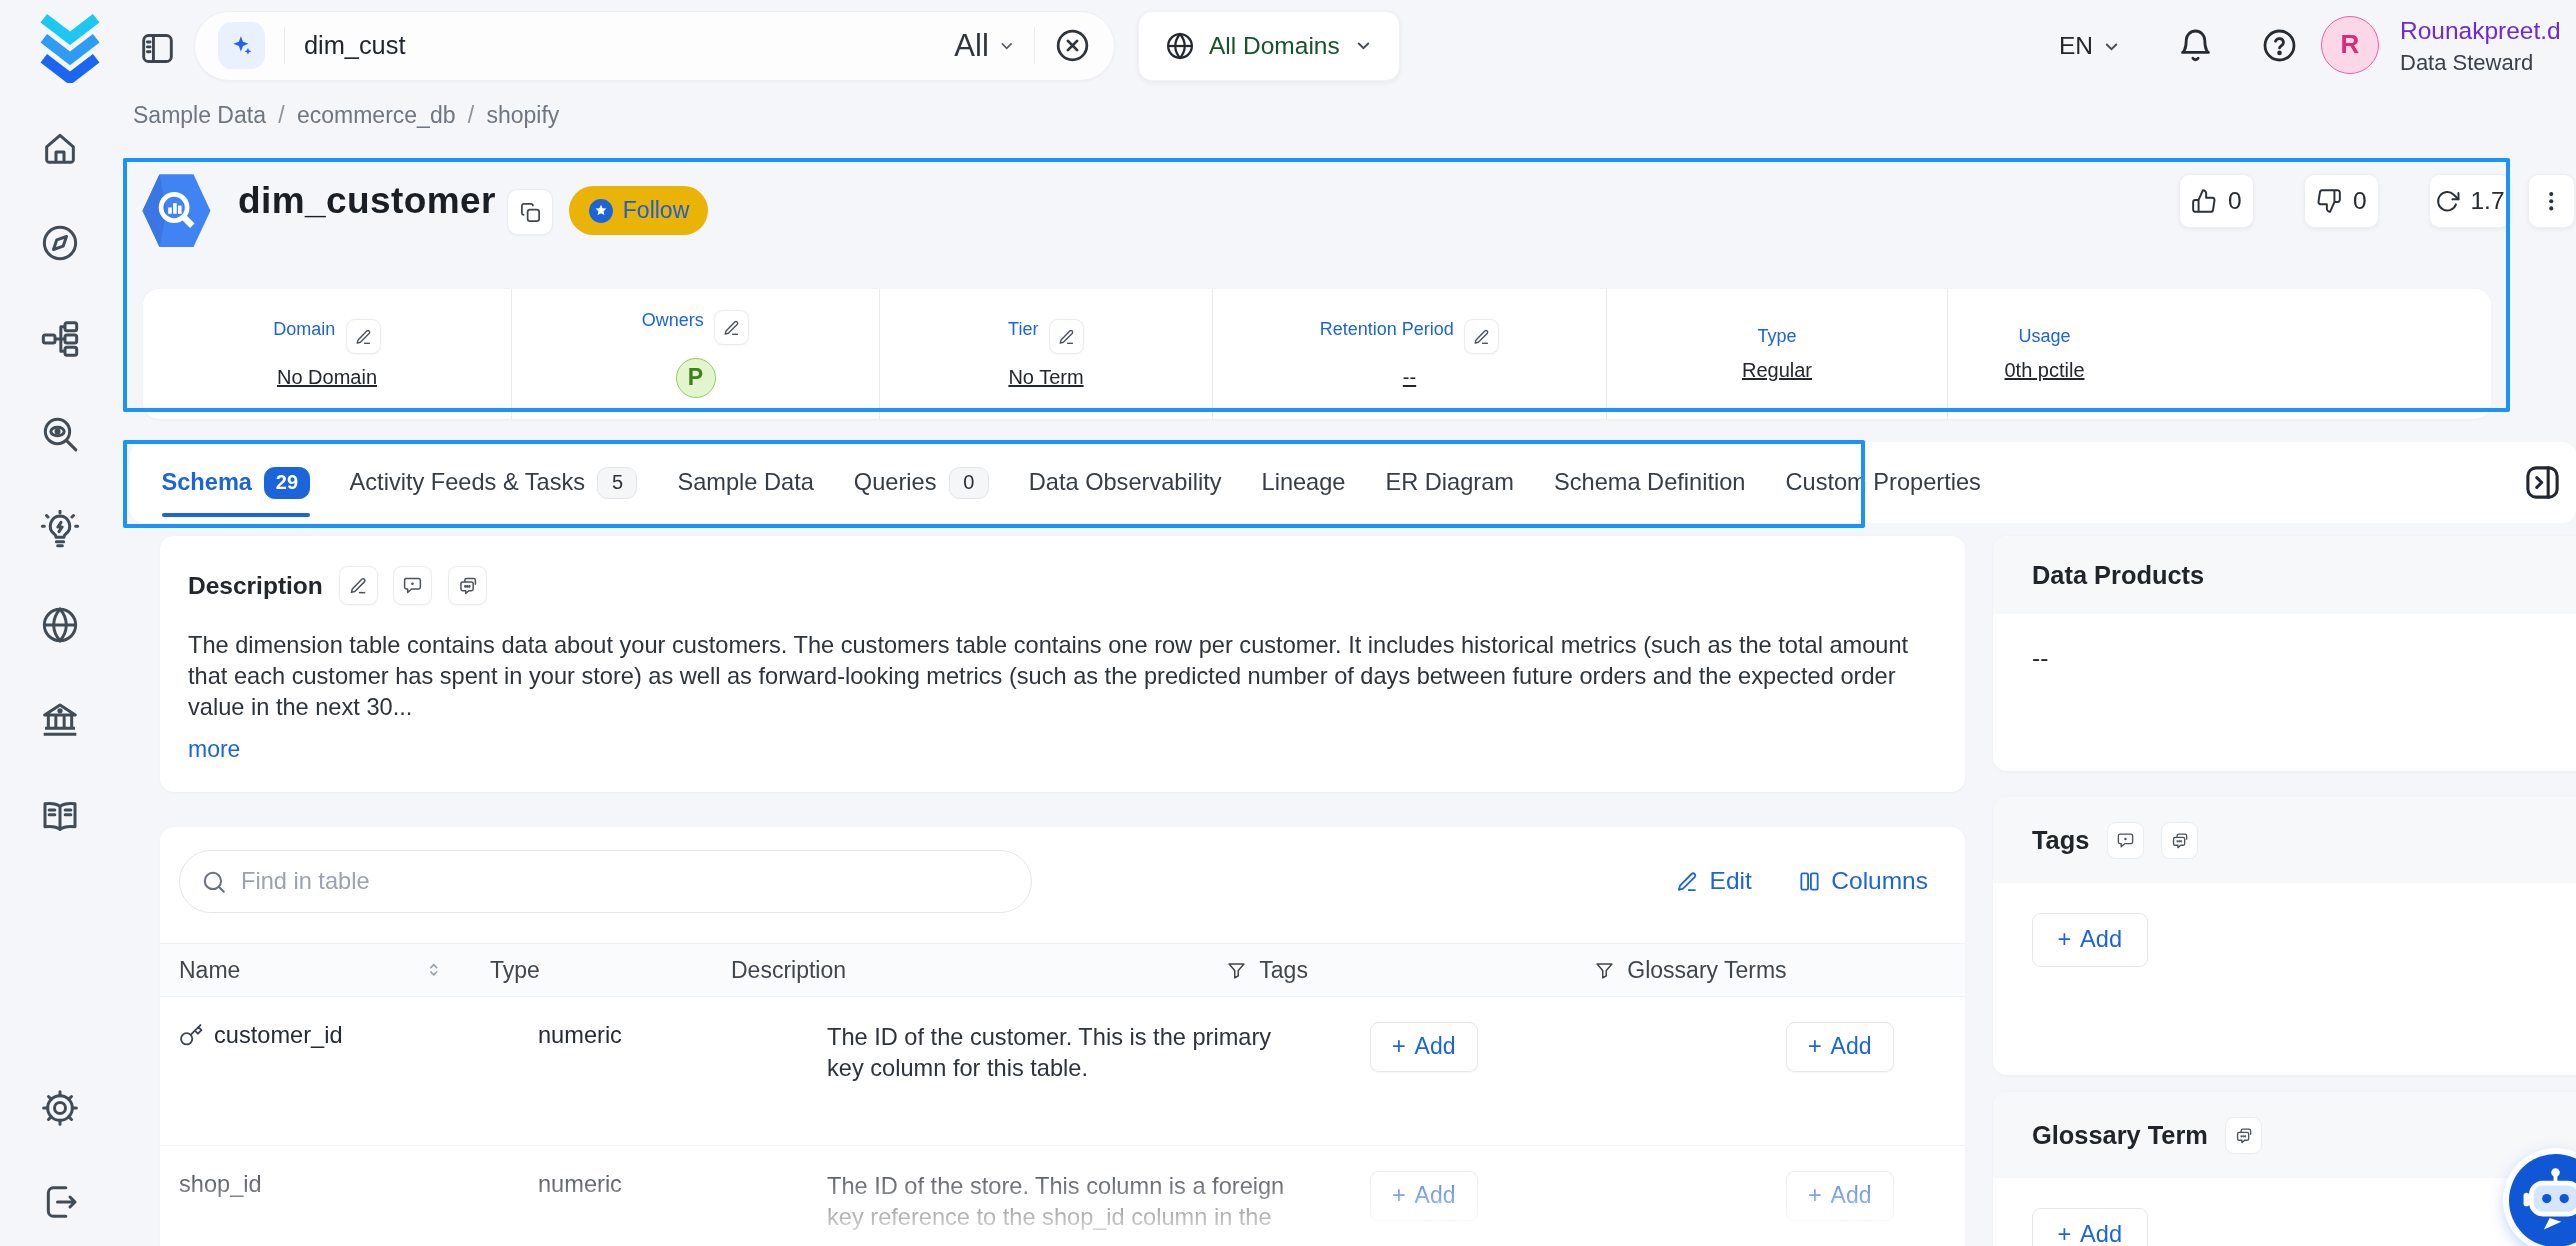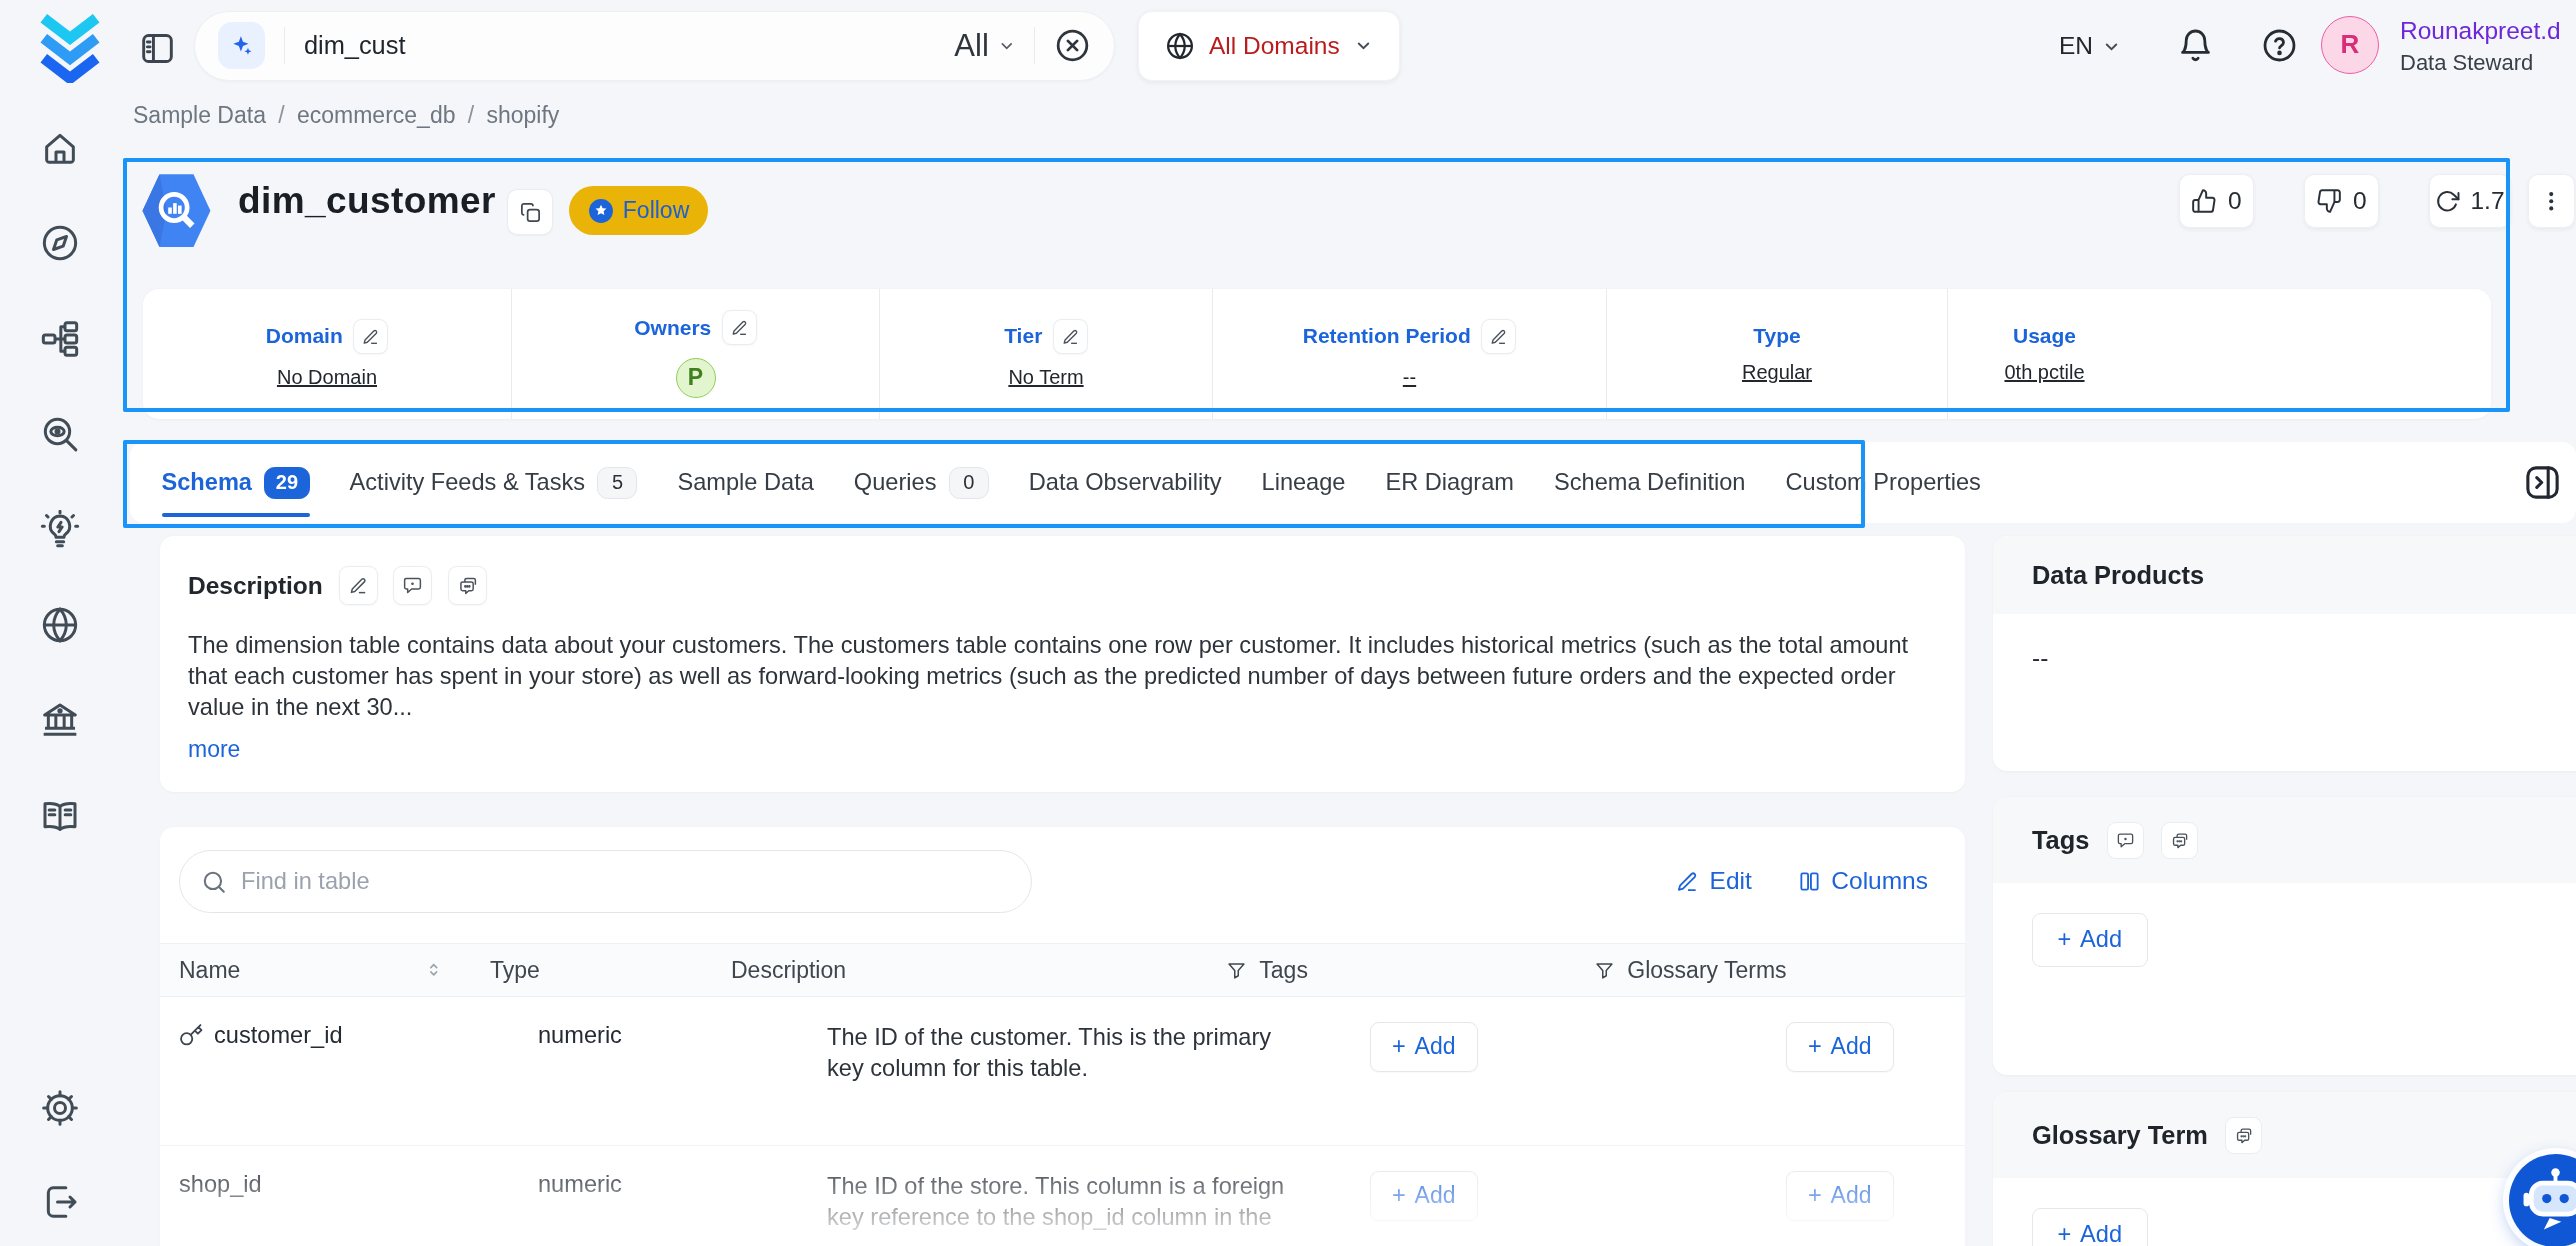--- a/index.html
+++ b/index.html
@@ -23,21 +23,21 @@
   }
   .sparkle-badge { width:47px; height:47px; border-radius:14px; background:#e8f1fd; display:flex; align-items:center; justify-content:center; flex:none; }
   .vdiv { width:0.9px; height:37px; background:#e7ebef; flex:none; }
   .search-input { flex:1; border:none; outline:none; background:transparent; font-size:25.4px; color:#1f252c; font-family:inherit; }
   .search-scope { display:flex; align-items:center; gap:8.8px; font-size:31px; color:#2e353d; cursor:pointer; }
   .clear-btn { width:37px; height:37px; color:#2e353d; cursor:pointer; flex:none; }
   .domains-btn {
     position:absolute; left:1138px; top:10.5px; height:70px; padding:0 26px;
     background:#fff; border:0.9px solid #f0f2f5; border-radius:14px;
     box-shadow:0 1.8px 5.3px rgba(31,41,55,.06);
-    display:flex; align-items:center; gap:14px; font-size:24.5px; color:#b91c1c; font-weight:500; cursor:pointer;
+    display:flex; align-items:center; gap:14px; font-size:24.5px; color:#14532d; font-weight:500; cursor:pointer;
   }
   .lang { position:absolute; left:2059px; top:0; height:92px; display:flex; align-items:center; gap:8.8px; font-size:24.5px; color:#22272e; cursor:pointer; }
   .topbar-icon { position:absolute; top:27px; width:37px; height:37px; color:#262c33; cursor:pointer; }
   .bell { left:2177px; } .help { left:2261px; }
   .avatar {
     position:absolute; left:2321px; top:15.8px; width:58px; height:58px; border-radius:50%;
     background:#fbd7e7; border:1.8px solid #ef5da8; color:#d92d7a;
     display:flex; align-items:center; justify-content:center; font-size:26px; font-weight:700; cursor:pointer;
   }
   .user-meta { position:absolute; left:2400px; top:15px; line-height:31.5px; }
@@ -84,21 +84,21 @@
   .kebab-btn { left:2528px; width:47px; }
 
   
   .meta-card {
     position:absolute; left:143px; top:289px; width:2348px; height:130px;
     background:#fff; border-radius:15.8px; box-shadow:0 0.9px 2.6px rgba(25,32,41,.04);
     display:flex; align-items:stretch;
   }
   .meta-col { display:flex; flex-direction:column; align-items:center; justify-content:center; gap:12.3px; border-right:0.9px solid #e9ecef; }
   .meta-col:last-child { border-right:none; }
-  .meta-label { display:flex; align-items:center; gap:10.5px; color:#1b64da; font-size:21px; font-weight:700; }
+  .meta-label { display:flex; gap:10.5px; color:#1b64da; font-size:18px; font-weight:400; }
   .meta-edit { width:35px; height:35px; border:0.9px solid #e9ecf0; border-radius:8.8px; background:#fff; display:flex; align-items:center; justify-content:center; color:#4a525b; cursor:pointer; box-shadow:0 0.9px 1.8px rgba(25,32,41,.04); }
   .meta-value { font-size:20px; color:#22272e;text-decoration:underline; }
   .owner-avatar { width:40px; height:40px; border-radius:50%; background:#e3f5cf; border:1.8px solid #8bd155; color:#41801f; font-size:23px; font-weight:700; display:flex; align-items:center; justify-content:center; cursor:pointer; }
   .gold-pill { display:flex; align-items:center; gap:8.8px; background:#fcf0cf; border-radius:8.8px; padding:7px 17.5px; color:#c45a12; font-weight:700; font-size:23.6px; }
 
   
   .tabs-bar { position:absolute; left:130px; top:442px; width:2446px; height:81px; background:#fff; border-radius:14px; }
   .tabs { display:flex; align-items:center; height:100%; padding:0 31.5px; gap:40px; }
   .tab { position:relative; height:100%; display:flex; align-items:center; gap:12.3px; font-size:23.6px; color:#363d45; cursor:pointer; white-space:nowrap; }
   .tab-count { min-width:40px; text-align:center; padding:3.5px 10.5px; border-radius:10.5px; background:#f5f6f8; border:1.3px solid #e2e6ea; font-size:20px; color:#2a2f36; }

